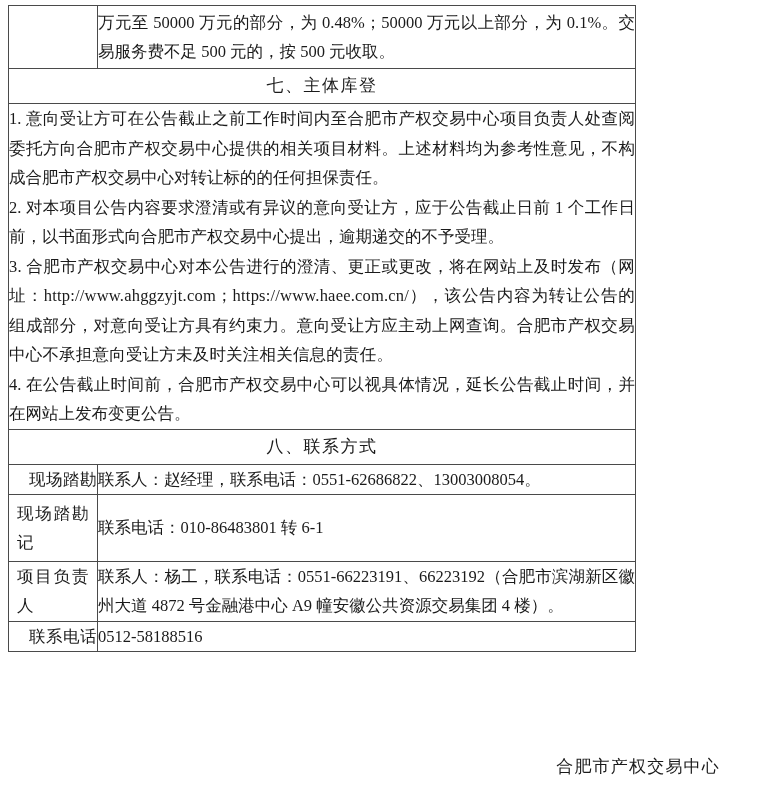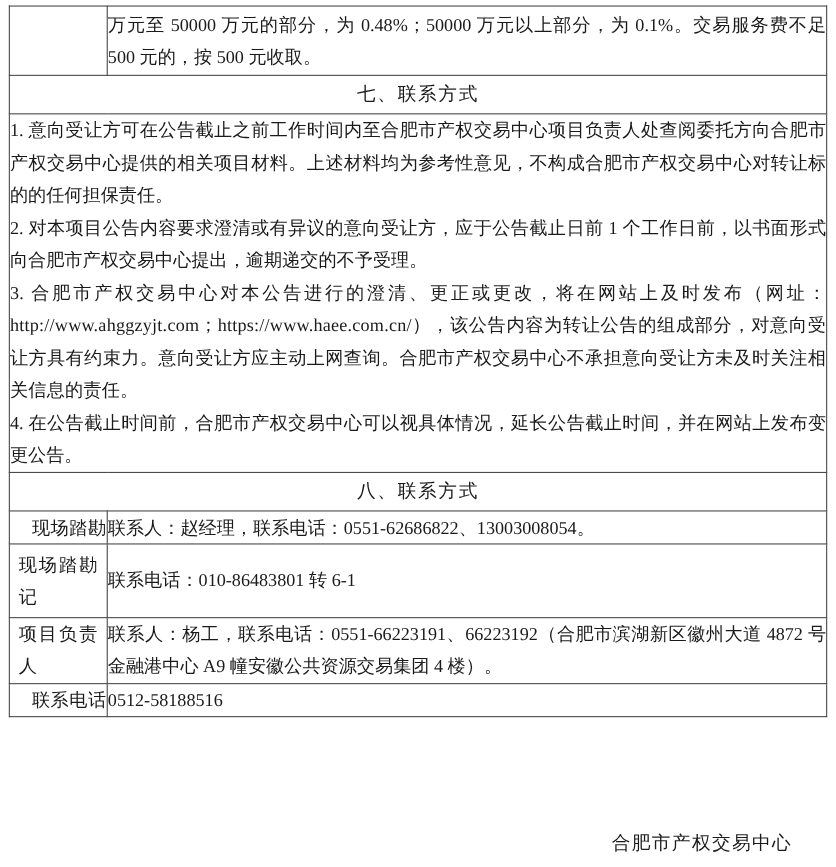--- a/index.html
+++ b/index.html
@@ -17,21 +17,21 @@
   .page {
     position: relative;
     width: 760px;
     height: 788px;
     box-sizing: border-box;
   }
   table.doc-table {
     position: absolute;
     left: 8px;
     top: 5px;
-    width: 744px;
+    width: 628px;
     border-collapse: collapse;
     table-layout: fixed;
   }
   table.doc-table td {
     border: 1px solid #4a4a4a;
     vertical-align: middle;
     padding: 0;
   }
   .cell-label {
     width: 89px;
@@ -97,21 +97,21 @@
       <col>
     </colgroup>
     <tbody>
 
       <tr>
         <td class="cell-label cell-empty"></td>
         <td class="cell-body">万元至 50000 万元的部分，为 0.48%；50000 万元以上部分，为 0.1%。交易服务费不足 500 元的，按 500 元收取。</td>
       </tr>
 
       <tr>
-        <td class="section-head" colspan="2">七、联系方式</td>
+        <td class="section-head" colspan="2">七、主体库登</td>
       </tr>
 
       <tr>
         <td class="cell-body" colspan="2">
           <p>1. 意向受让方可在公告截止之前工作时间内至合肥市产权交易中心项目负责人处查阅委托方向合肥市产权交易中心提供的相关项目材料。上述材料均为参考性意见，不构成合肥市产权交易中心对转让标的的任何担保责任。</p>
           <p>2. 对本项目公告内容要求澄清或有异议的意向受让方，应于公告截止日前 1 个工作日前，以书面形式向合肥市产权交易中心提出，逾期递交的不予受理。</p>
           <p class="url-line">3. 合肥市产权交易中心对本公告进行的澄清、更正或更改，将在网站上及时发布（网址：http://www.ahggzyjt.com；https://www.haee.com.cn/），该公告内容为转让公告的组成部分，对意向受让方具有约束力。意向受让方应主动上网查询。合肥市产权交易中心不承担意向受让方未及时关注相关信息的责任。</p>
           <p>4. 在公告截止时间前，合肥市产权交易中心可以视具体情况，延长公告截止时间，并在网站上发布变更公告。</p>
         </td>
       </tr>

